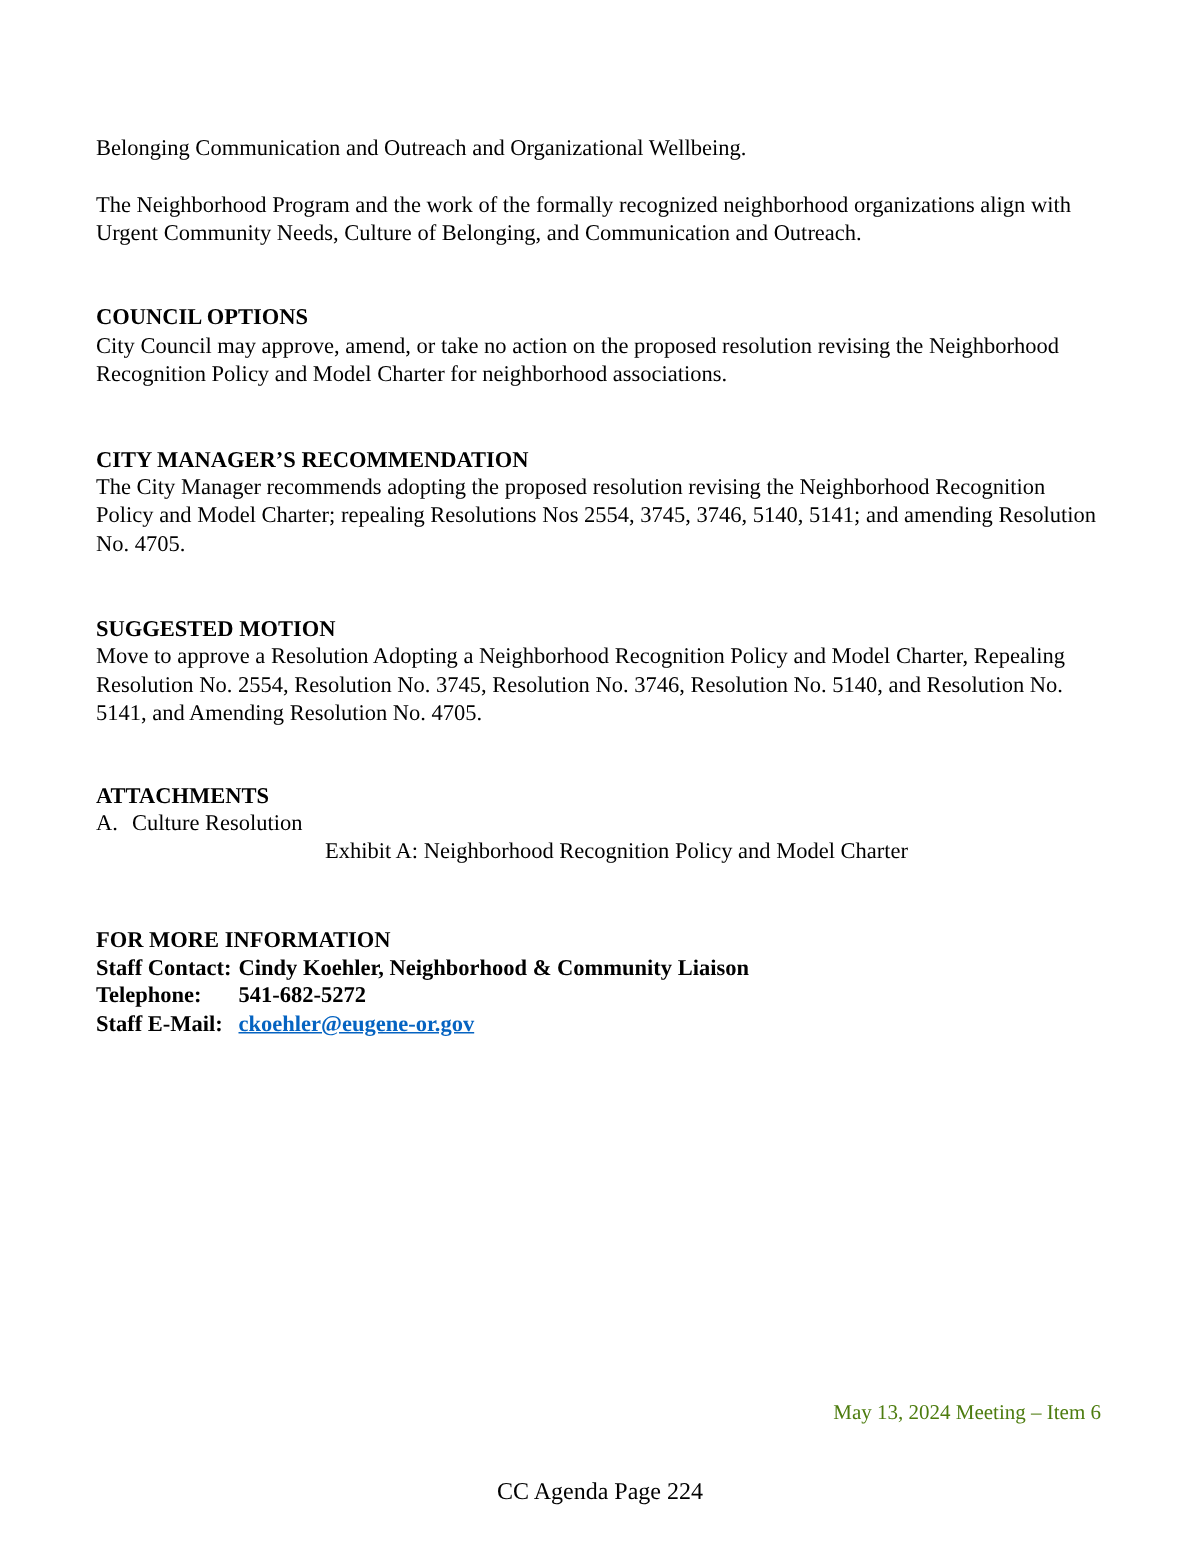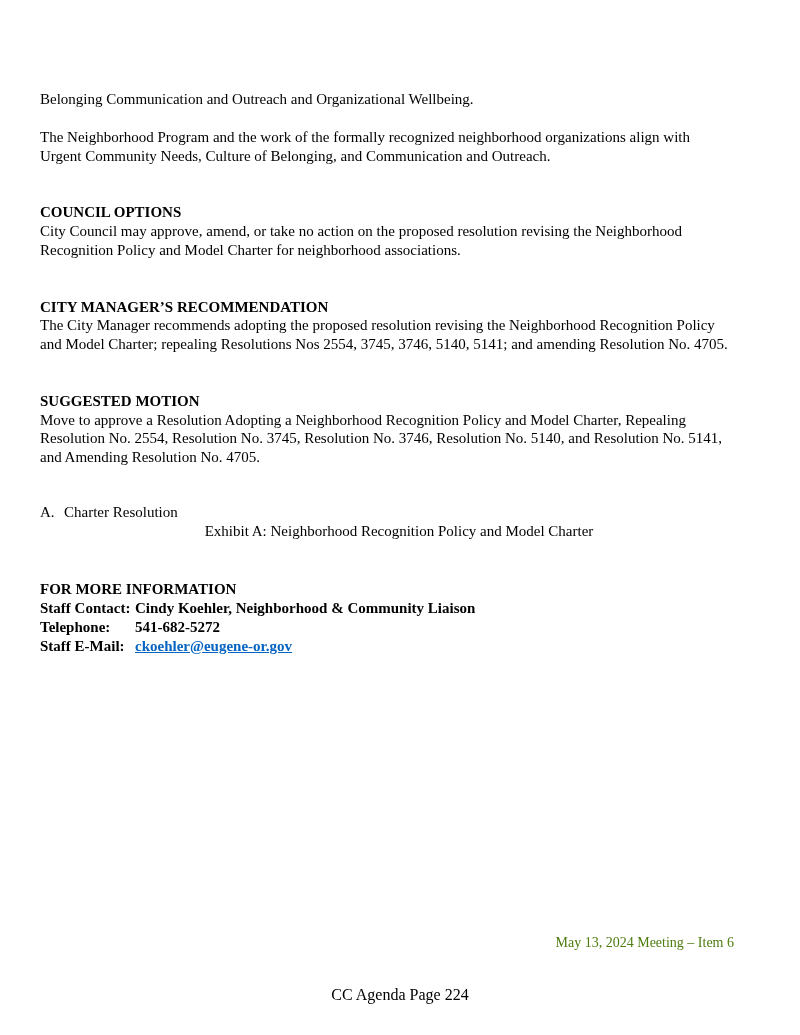--- a/index.html
+++ b/index.html
@@ -9,21 +9,21 @@
     height: 1035px;
     position: relative;
     font-family: "Liberation Serif", "DejaVu Serif", serif;
     color: #000000;
     font-size: 15px;
     line-height: 1.25;
   }
   .page {
     position: absolute;
     inset: 0;
-    padding: 90px 66px 0 40px;
+    padding: 90px 66px 0 64px;
   }
   .intro-line { margin-bottom: 19px; }
   .intro-para { margin-bottom: 0; }
   .section { margin-top: 38px; }
   .section-heading { font-weight: bold; }
   .section-body { }
   .attachments { margin-top: 36px; }
   .attach-row { display: flex; }
   .attach-label { width: 24px; flex: 0 0 24px; }
   .attach-text { flex: 1; }
@@ -72,23 +72,24 @@
     <div class="section-heading">CITY MANAGER’S RECOMMENDATION</div>
     <div class="section-body">The City Manager recommends adopting the proposed resolution revising the Neighborhood Recognition Policy and Model Charter; repealing Resolutions Nos 2554, 3745, 3746, 5140, 5141; and amending Resolution No. 4705.</div>
   </div>
 
   <div class="section">
     <div class="section-heading">SUGGESTED MOTION</div>
     <div class="section-body">Move to approve a Resolution Adopting a Neighborhood Recognition Policy and Model Charter, Repealing Resolution No. 2554, Resolution No. 3745, Resolution No. 3746, Resolution No. 5140, and Resolution No. 5141, and Amending Resolution No. 4705.</div>
   </div>
 
   <div class="attachments section">
+    <div class="section-heading">ATTACHMENTS</div>
     <div class="attach-row">
       <span class="attach-label">A.</span>
-      <span class="attach-text">Charter Resolution</span>
+      <span class="attach-text">Culture Resolution</span>
     </div>
     <div class="attach-sub">Exhibit A: Neighborhood Recognition Policy and Model Charter</div>
   </div>
 
   <div class="more-info">
     <div class="section-heading">FOR MORE INFORMATION</div>
 
     <div class="info-row">
       <span class="info-label">Staff Contact:</span>
       <span class="info-value">Cindy Koehler, Neighborhood &amp; Community Liaison</span>

